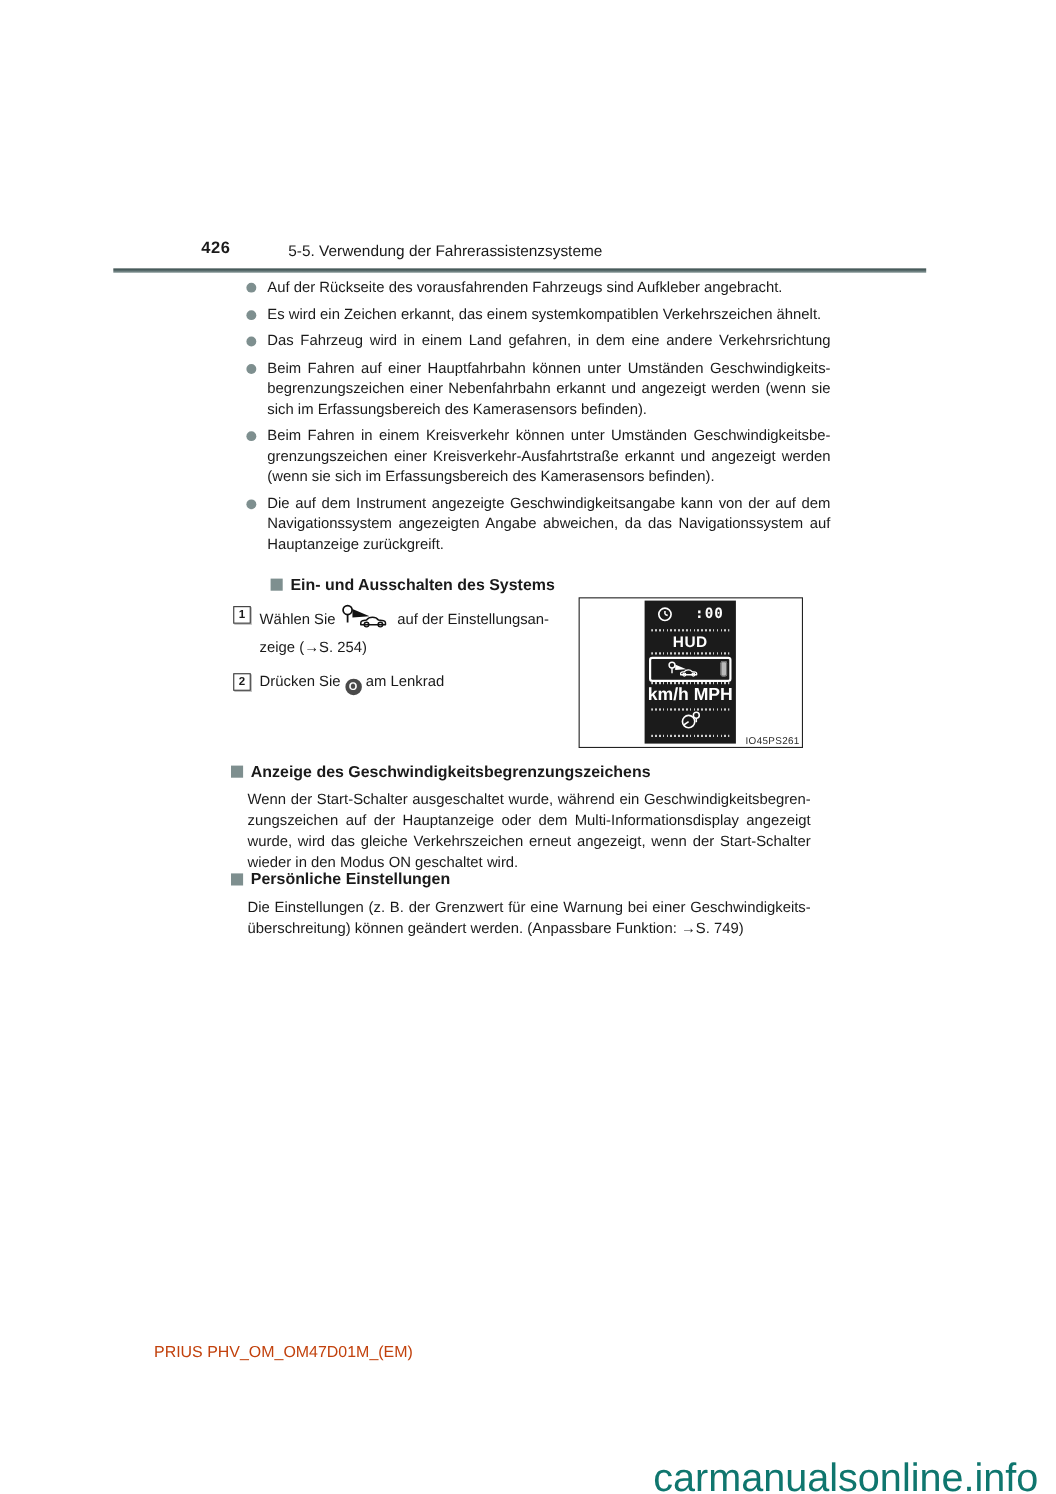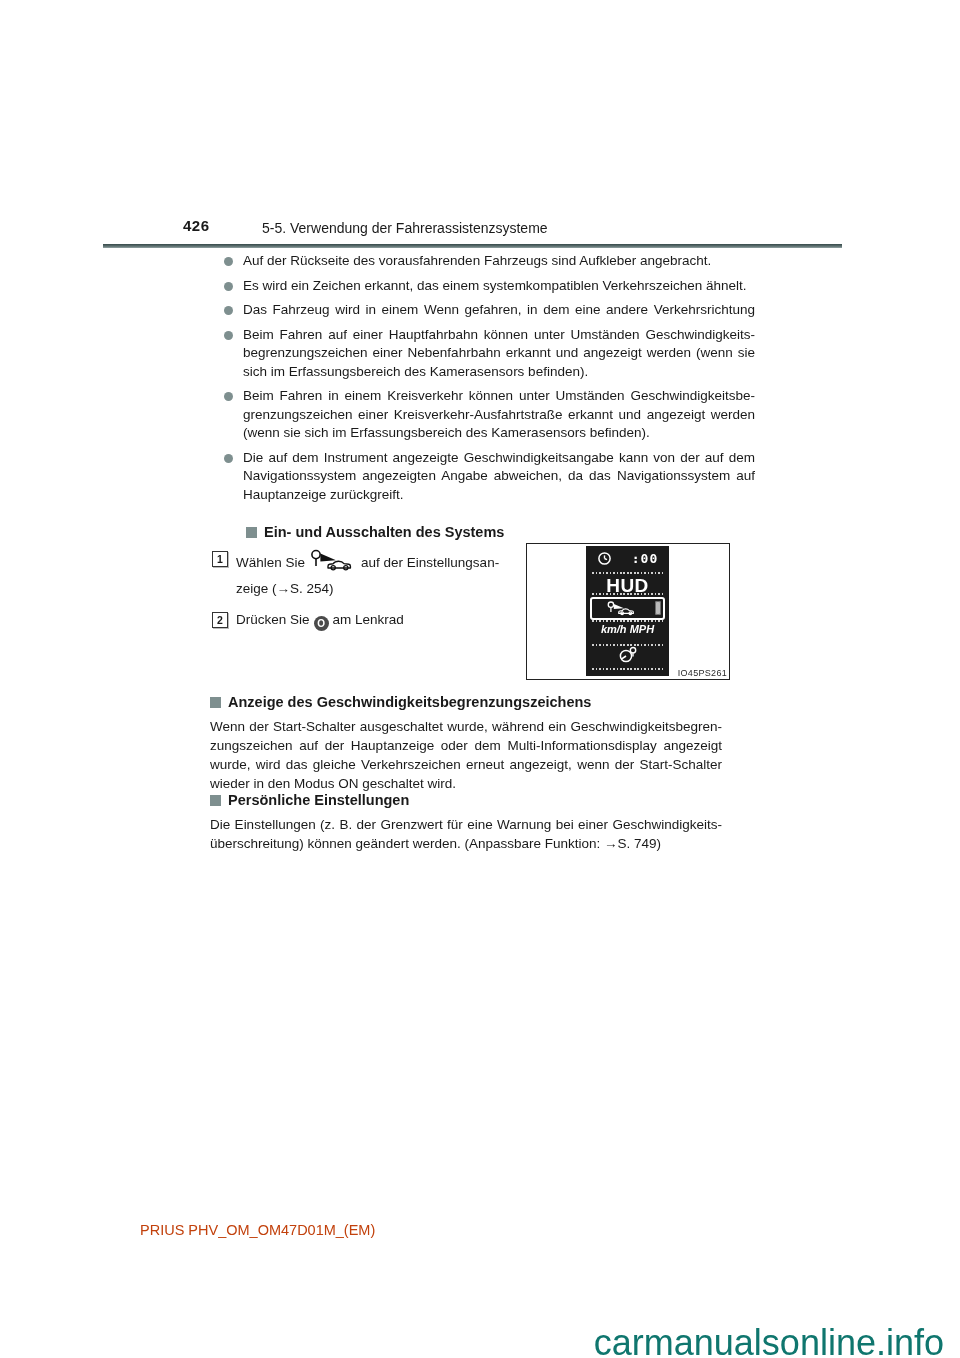--- a/index.html
+++ b/index.html
@@ -18,21 +18,21 @@
   .dot{position:absolute;left:14px;top:5px;width:9px;height:9px;border-radius:50%;background:#7e8f8f;}
   .ln{width:512px;font-size:13.5px;line-height:18.5px;}
   .just{text-align:justify;text-align-last:justify;}
 
   
   .sec-title{font-size:14.5px;font-weight:bold;white-space:nowrap;}
   .sq{display:inline-block;width:11px;height:11px;background:#7e8f8f;margin-right:7px;vertical-align:-1px;}
   .sec1{position:absolute;left:210px;top:524px;padding-left:36px;}
   .sec2{position:absolute;left:210px;top:694px;width:545px;}
   .sec3{position:absolute;left:210px;top:792px;width:545px;}
-  .para{margin-top:7px;}
+  .para{margin-top:7px;margin-left:15px;}
   .para .ln{line-height:19px;}
 
   
   .steps{position:absolute;left:212px;top:549px;width:312px;font-size:13.5px;line-height:19px;}
   .step{display:flex;gap:8px;}
   .step2{margin-top:12px;}
   .stepnum{flex:0 0 auto;width:14px;height:14px;margin-top:2px;border:1px solid #333;
            background:#fff;font-size:10.5px;font-weight:bold;text-align:center;line-height:14px;
            box-shadow:1px 1px 0 #bbb;}
   .steptext{width:288px;}
@@ -44,27 +44,27 @@
 
   
   .figure{position:absolute;left:526px;top:543px;width:202px;height:135px;border:1px solid #222;background:#fff;}
   .hudpanel{position:absolute;left:59px;top:2px;width:83px;height:130px;background:#1b1b1b;color:#fff;}
   .hrow{position:absolute;left:0;width:100%;}
   .r-clock{top:3px;height:19px;display:flex;align-items:center;justify-content:center;gap:20px;}
   .seg{font-family:"DejaVu Sans Mono",monospace;font-weight:bold;font-size:13px;letter-spacing:1px;}
   .sep{position:absolute;left:6px;right:6px;height:2px;
        background:repeating-linear-gradient(90deg,#cfcfcf 0 1.5px,transparent 1.5px 3.5px);}
   .s1{top:26px}.s2{top:47px}.s3{top:74px}.s4{top:98px}.s5{top:122px}
-  .r-hud{top:29px;text-align:center;font-size:19px;font-weight:bold;letter-spacing:.5px;}
+  .r-hud{top:29px;text-align:center;font-size:14px;font-weight:bold;letter-spacing:.5px;}
   .signbox{position:absolute;top:51px;left:4px;width:71px;height:19px;border:2px solid #fff;
            border-radius:3px;background:#1b1b1b;}
   .signbox svg{position:absolute;left:5px;top:2px;color:#fff;}
   .pill{position:absolute;right:2px;top:1.5px;width:6px;height:14px;background:#b9b9b9;
         border-radius:2px;box-shadow:inset 0 0 0 1px #6c6c6c;}
-  .r-units{top:77px;text-align:center;font-size:11px;font-weight:bold;font-style:italic;}
+  .r-units{top:77px;text-align:center;font-size:16px;font-weight:bold;}
   .r-cruise{top:100px;display:flex;justify-content:center;}
   .caption{position:absolute;right:2px;bottom:1px;font-size:9px;color:#2b2b2b;letter-spacing:.3px;}
 
   
   .doc-code{position:absolute;left:140px;top:1222px;font-size:14.5px;color:#c2410c;}
   .watermark{position:absolute;right:16px;top:1322px;font-size:36px;color:#0f766e;}
 </style>
 </head>
 <body>
 
@@ -78,21 +78,21 @@
     <div class="bitem">
       <span class="dot"></span>
       <div class="ln">Auf der Rückseite des vorausfahrenden Fahrzeugs sind Aufkleber angebracht.</div>
     </div>
     <div class="bitem">
       <span class="dot"></span>
       <div class="ln">Es wird ein Zeichen erkannt, das einem systemkompatiblen Verkehrszeichen ähnelt.</div>
     </div>
     <div class="bitem">
       <span class="dot"></span>
-      <div class="ln just">Das Fahrzeug wird in einem Wenn gefahren, in dem eine andere Verkehrsrichtung</div>
+      <div class="ln just">Das Fahrzeug wird in einem Land gefahren, in dem eine andere Verkehrsrichtung</div>
     </div>
     <div class="bitem">
       <span class="dot"></span>
       <div class="ln just">Beim Fahren auf einer Hauptfahrbahn können unter Umständen Geschwindigkeits-</div>
       <div class="ln just">begrenzungszeichen einer Nebenfahrbahn erkannt und angezeigt werden (wenn sie</div>
       <div class="ln">sich im Erfassungsbereich des Kamerasensors befinden).</div>
     </div>
     <div class="bitem">
       <span class="dot"></span>
       <div class="ln just">Beim Fahren in einem Kreisverkehr können unter Umständen Geschwindigkeitsbe-</div>

